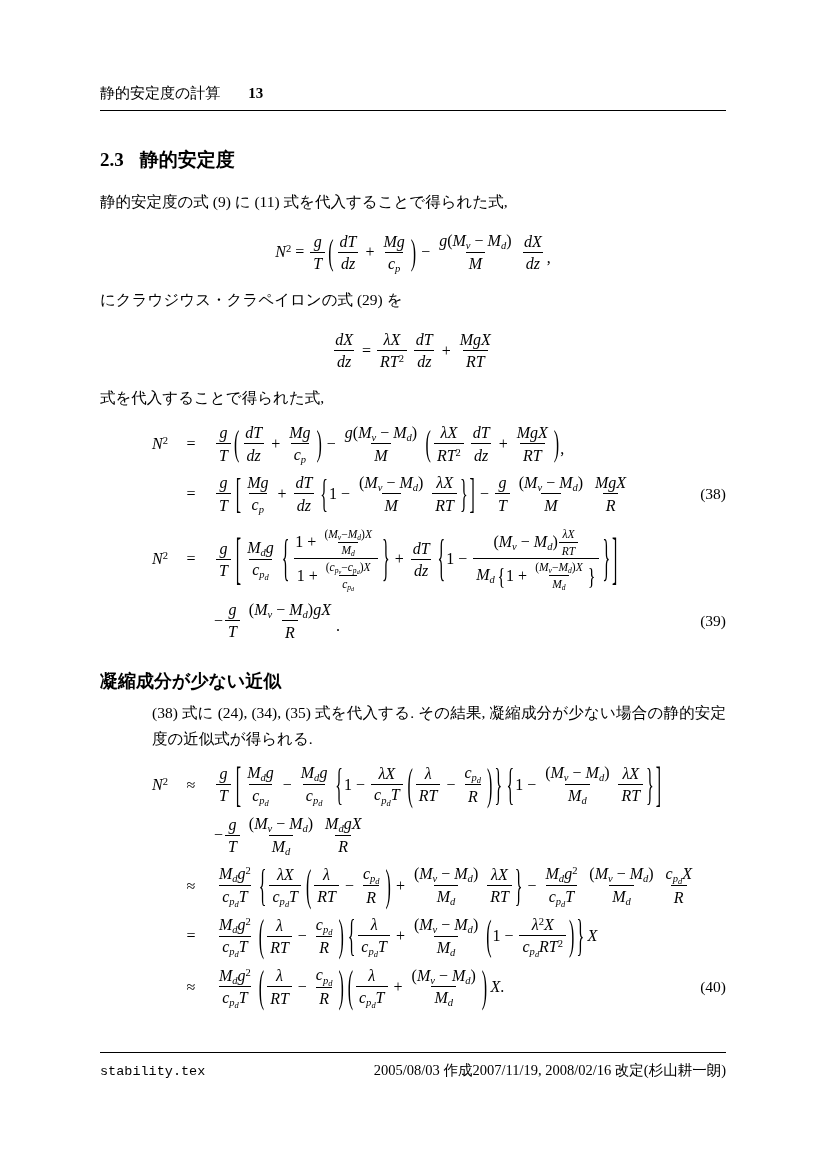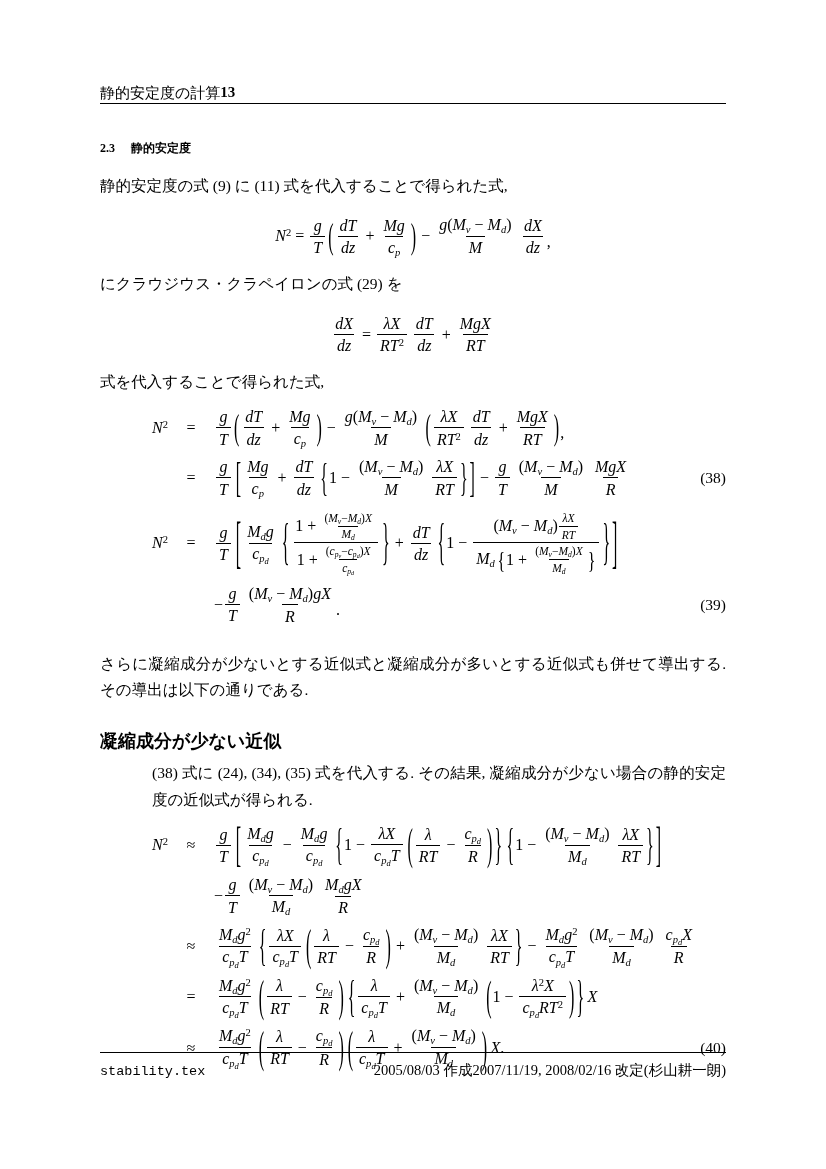--- a/index.html
+++ b/index.html
@@ -1,27 +1,27 @@
 <!DOCTYPE html>
 <html><head>
 <meta charset="utf-8">
 <style>
   html,body{margin:0;padding:0;background:#fff;}
   .page{position:relative;width:826px;height:1169px;background:#fff;color:#000;
         box-sizing:border-box;padding:84px 100px 0 100px;overflow:hidden;
         font-family:"Liberation Serif","DejaVu Serif",serif;}
   
-  .header{display:flex;align-items:flex-start;border-bottom:1.6px solid #000;
-          font-size:15px;}
+  .header{display:flex;align-items:center;border-bottom:1.6px solid #000;
+          padding-bottom:7px;font-size:15px;}
   .h-num,.h-page{font-weight:bold;font-family:"Liberation Serif",serif;}
   .h-right{margin-left:auto;}
   .h-num{margin-right:14px;}
-  .h-page{}
-  
-  .sec-heading{margin-top:36px;font-weight:bold;font-size:12px;}
+  .h-page{margin-left:28px;}
+  
+  .sec-heading{margin-top:36px;font-weight:bold;font-size:19px;}
   .sec-num{font-family:"Liberation Serif",serif;margin-right:16px;}
   
   p{font-size:15.5px;line-height:1.7;text-align:justify;margin:0;}
   p.p1{margin-top:16px;}
   p.mid{margin-top:6px;}
   p.p4{margin-top:4px;}
   p.p5{margin-top:24px;}
   .subhead{margin-top:26px;font-weight:bold;font-size:18px;}
   p.indent{margin:7px 0 0 52px;}
   
@@ -212,21 +212,20 @@
             <span class="num"><span class="mtx"><span class="it">g</span></span></span>
             <span class="den"><span class="mtx"><span class="it">T</span></span></span>
           </span><span style="display: inline-block; width: 0.12em;"></span><span class="frac">
             <span class="num"><span class="mtx"><span>(</span><span class="it">M</span><sub><span class="it">v</span></sub><span>&nbsp;−&nbsp;</span><span class="it">M</span><sub><span class="it">d</span></sub><span>)</span><span class="it">gX</span></span></span>
             <span class="den"><span class="mtx"><span class="it">R</span></span></span>
           </span><span class="mtx" style="position: relative; top: 0.33em;"><span>.</span></span></span>
       <span class="eq-tag">(39)</span>
     </div>
   </div>
 
-  <p class="p5">さらに凝縮成分が少ないとする近似式と凝縮成分が多いとする近似式も併せて導出する. その導出は以下の通りである.</p>
 
   <div class="subhead">凝縮成分が少ない近似</div>
 
   <p class="indent">(38) 式に (24), (34), (35) 式を代入する. その結果, 凝縮成分が少ない場合の静的安定度の近似式が得られる.</p>
 
   <div class="eq">
     <div class="eq-row">
       <span class="eq-lhs">
           <span class="mtx"><span class="it">N</span><sup><span>2</span></sup></span>
         </span>

